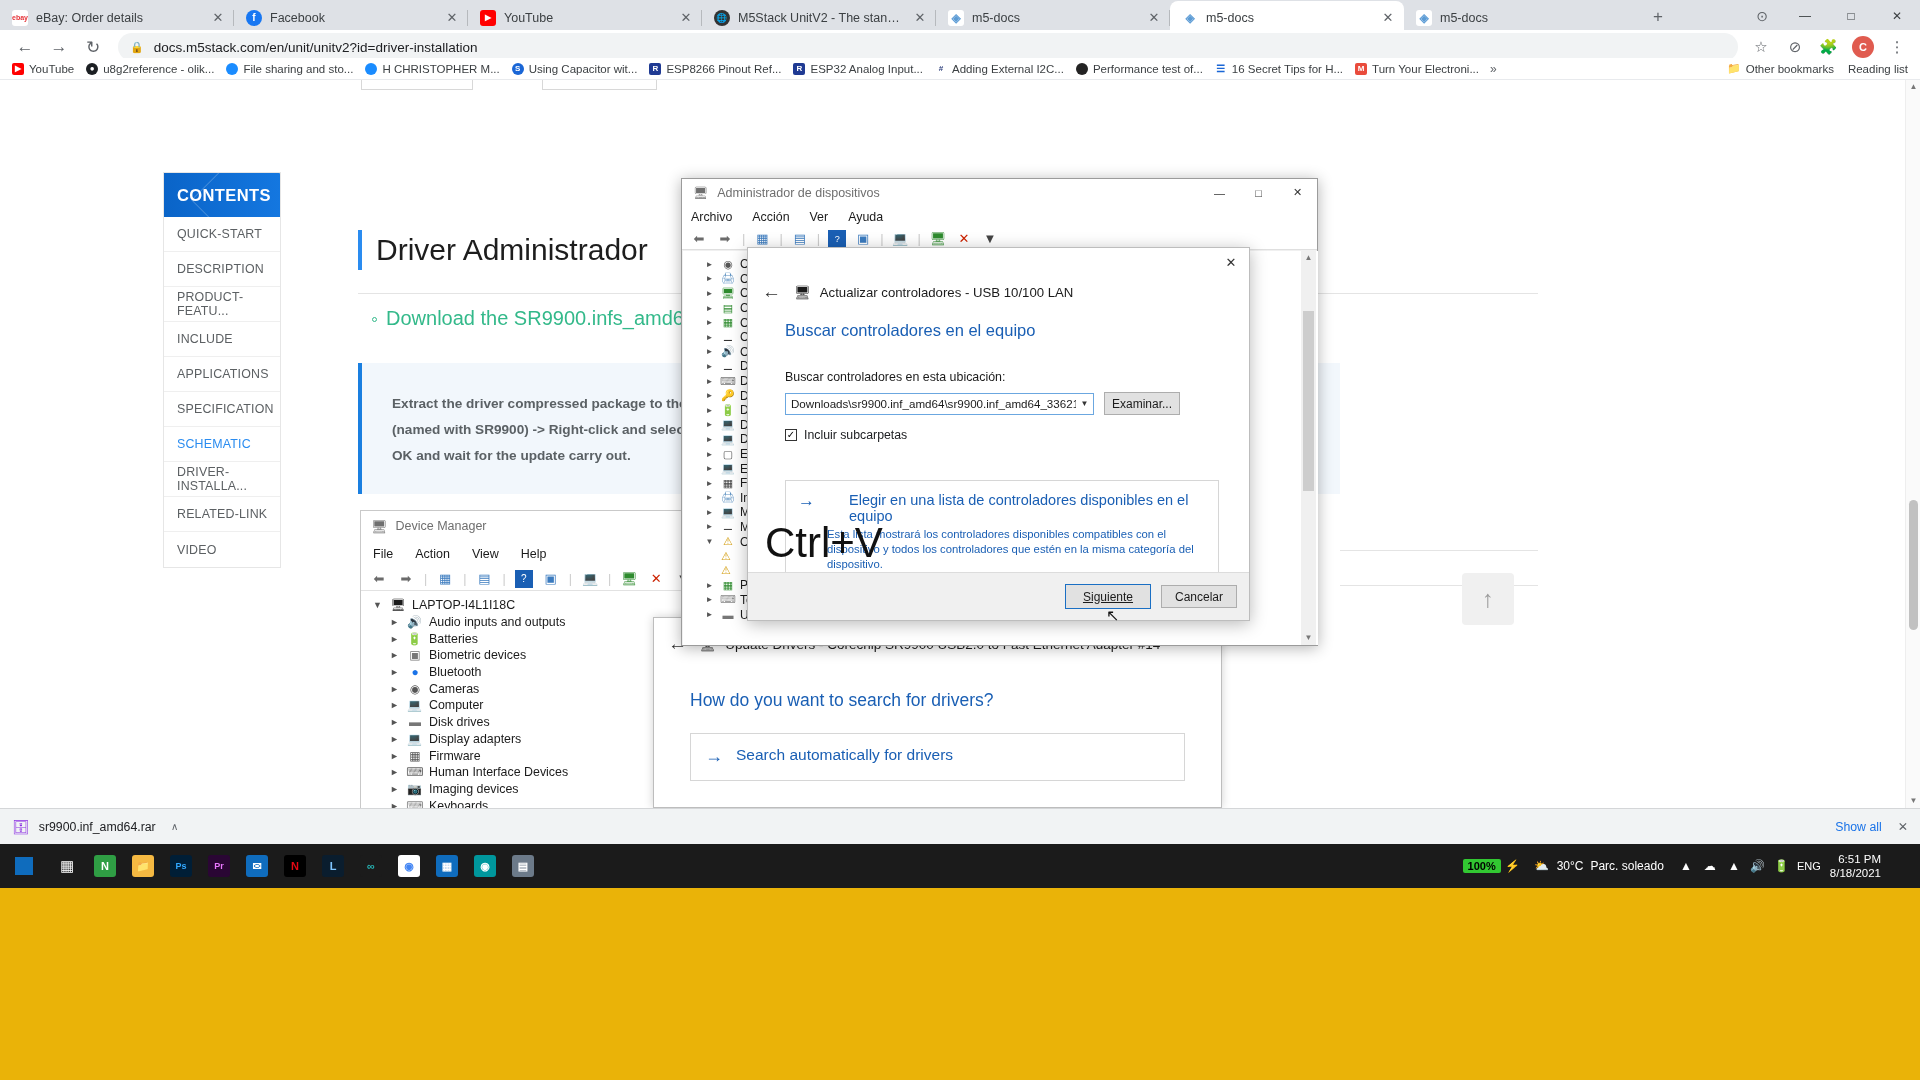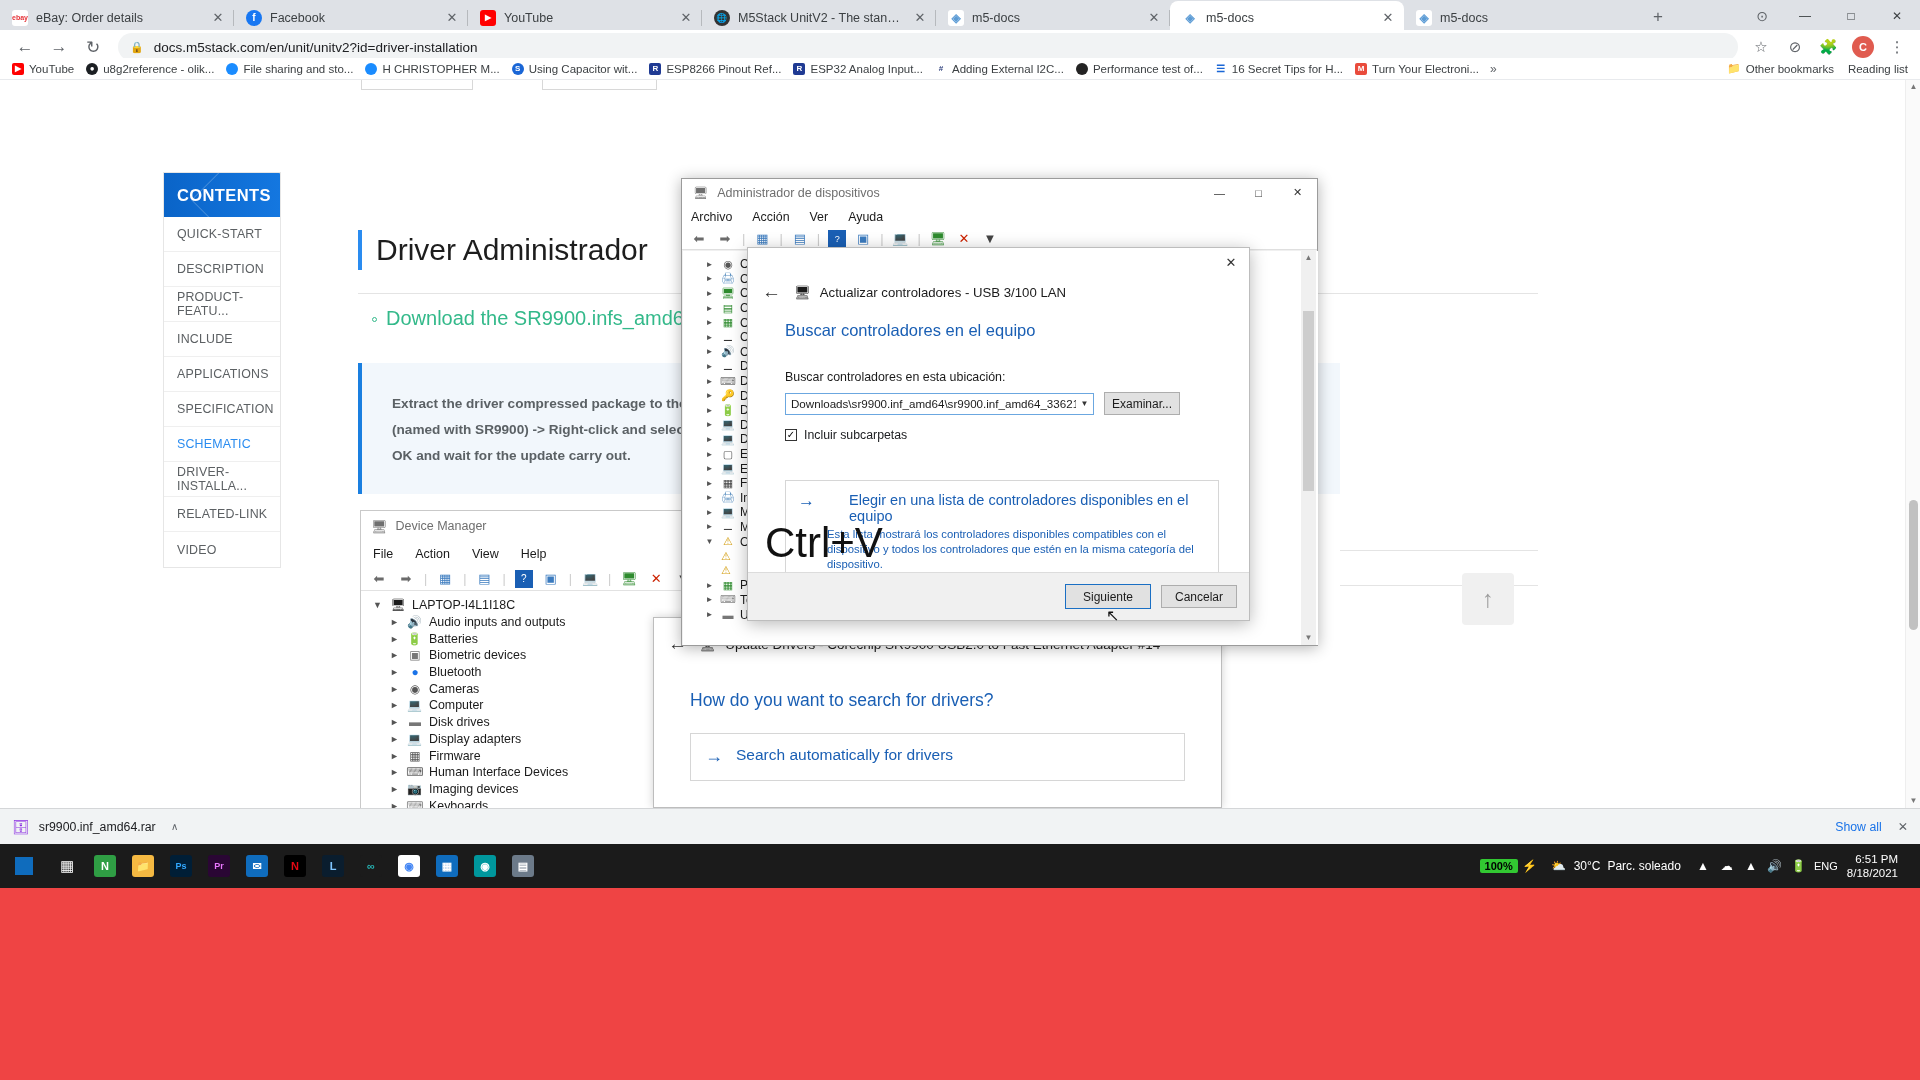--- a/index.html
+++ b/index.html
@@ -6,21 +6,21 @@
   html,body { width:1920px; height:1080px; overflow:hidden; }
   body {
     font-family: "Liberation Sans", sans-serif;
     background:#ffffff;
     font-size:13px;
     color:#202124;
     position:relative;
   }
 
   
-  #browser { position:absolute; inset:0; background:#ef4444; }
+  #browser { position:absolute; inset:0; background:#eab308; }
 
   
   .tabstrip {
     position:absolute; left:0; top:0; width:1920px; height:34px;
     background:#dee1e6;
     display:flex; align-items:flex-end;
   }
   .tab {
     height:33px; width:234px; display:flex; align-items:center;
     padding:0 8px 0 12px; gap:8px; position:relative;
@@ -280,21 +280,21 @@
     display:flex; gap:12px;
   }
   .es-card .arr{ font-size:17px; color:#1a5fb4; line-height:18px;}
   .es-card .octitle{ font-size:14.5px; color:#1a5fb4;margin-left:22px; }
   .es-card .ocsub{ font-size:11.3px; color:#1a5fb4; line-height:15px; margin-top:3px;}
   .es-footer {
     position:absolute; left:0; bottom:0; width:501px; height:48px;
     background:#f0f0f0; border-top:1px solid #dcdcdc;
     display:flex; align-items:center; justify-content:flex-end; gap:10px; padding-right:12px;
   }
-  .btn-default { border:1px solid #1a6fc4; background:#e1e1e1; min-width:86px; height:25px;}
+  .btn-default { border:1px solid #1a6fc4; background:#e1e1e1; min-width:86px; height:25px;text-decoration:underline;}
   .ctrlv {
     position:absolute; left:765px; top:519px;
     font-size:42px; color:#111; font-family:"Liberation Sans",sans-serif;
   }
   .cursor { position:absolute; left:1106px; top:606px; font-size:16px; color:#111;}
 
   
   .dlbar {
     position:absolute; left:0; top:808px; width:1920px; height:36px;
     background:#f1f3f4; border-top:1px solid #d4d6d8;
@@ -311,21 +311,21 @@
   .taskbar {
     position:absolute; left:0; top:844px; width:1920px; height:44px;
     background:#1b1b1b; display:flex; align-items:center;
   }
   .tb-start { width:48px; height:44px; display:flex; align-items:center; justify-content:center;}
   .tb-item { width:38px; height:44px; display:flex; align-items:center; justify-content:center;
              position:relative;}
   .tb-item .app { width:22px; height:22px; border-radius:3px;
                   display:flex; align-items:center; justify-content:center;
                   font-size:11px; color:#fff; font-weight:bold; overflow:hidden;}
-  .tb-right { margin-left:auto; display:flex; align-items:center; gap:0; padding-right:6px;
+  .tb-right { margin-left:auto; display:flex; align-items:center; gap:0; padding-right:23px;
               color:#fff; font-size:11.5px; }
   .battbadge { background:#32c832; color:#000; font-size:11px; font-weight:bold;
                padding:1px 5px; border-radius:2px; }
   .weather { display:flex; align-items:center; gap:7px; color:#fff; font-size:12px; padding:0 10px;}
   .tray-ic { width:24px; height:44px; display:flex; align-items:center; justify-content:center;
              color:#fff; font-size:12px;}
   .clock { display:flex; flex-direction:column; align-items:flex-end; line-height:14px;
            padding:0 10px 0 6px; font-size:11.5px; color:#fff;}
   .notifbar { width:6px; height:44px; }
 </style>
@@ -813,21 +813,21 @@
       <div class="sbarrow" style="bottom:0;">▼</div>
     </div>
   </div>
 
   <div class="win-es">
     <div class="es-close">✕</div>
     <div class="es-hdr">
       <span class="backarrow">←</span>
       <span class="es-titleline">
         <span>🖥</span>
-        <span>Actualizar controladores - USB 3/100 LAN</span>
+        <span>Actualizar controladores - USB 10/100 LAN</span>
       </span>
     </div>
     <div class="es-h2">Buscar controladores en el equipo</div>
 
     <div class="es-lbl">Buscar controladores en esta ubicación:</div>
     <div class="es-row">
       <div class="es-combo">
         <span>Downloads\sr9900.inf_amd64\sr9900.inf_amd64_33621398fa77395c</span>
         <span class="cbarrow">▼</span>
       </div>

